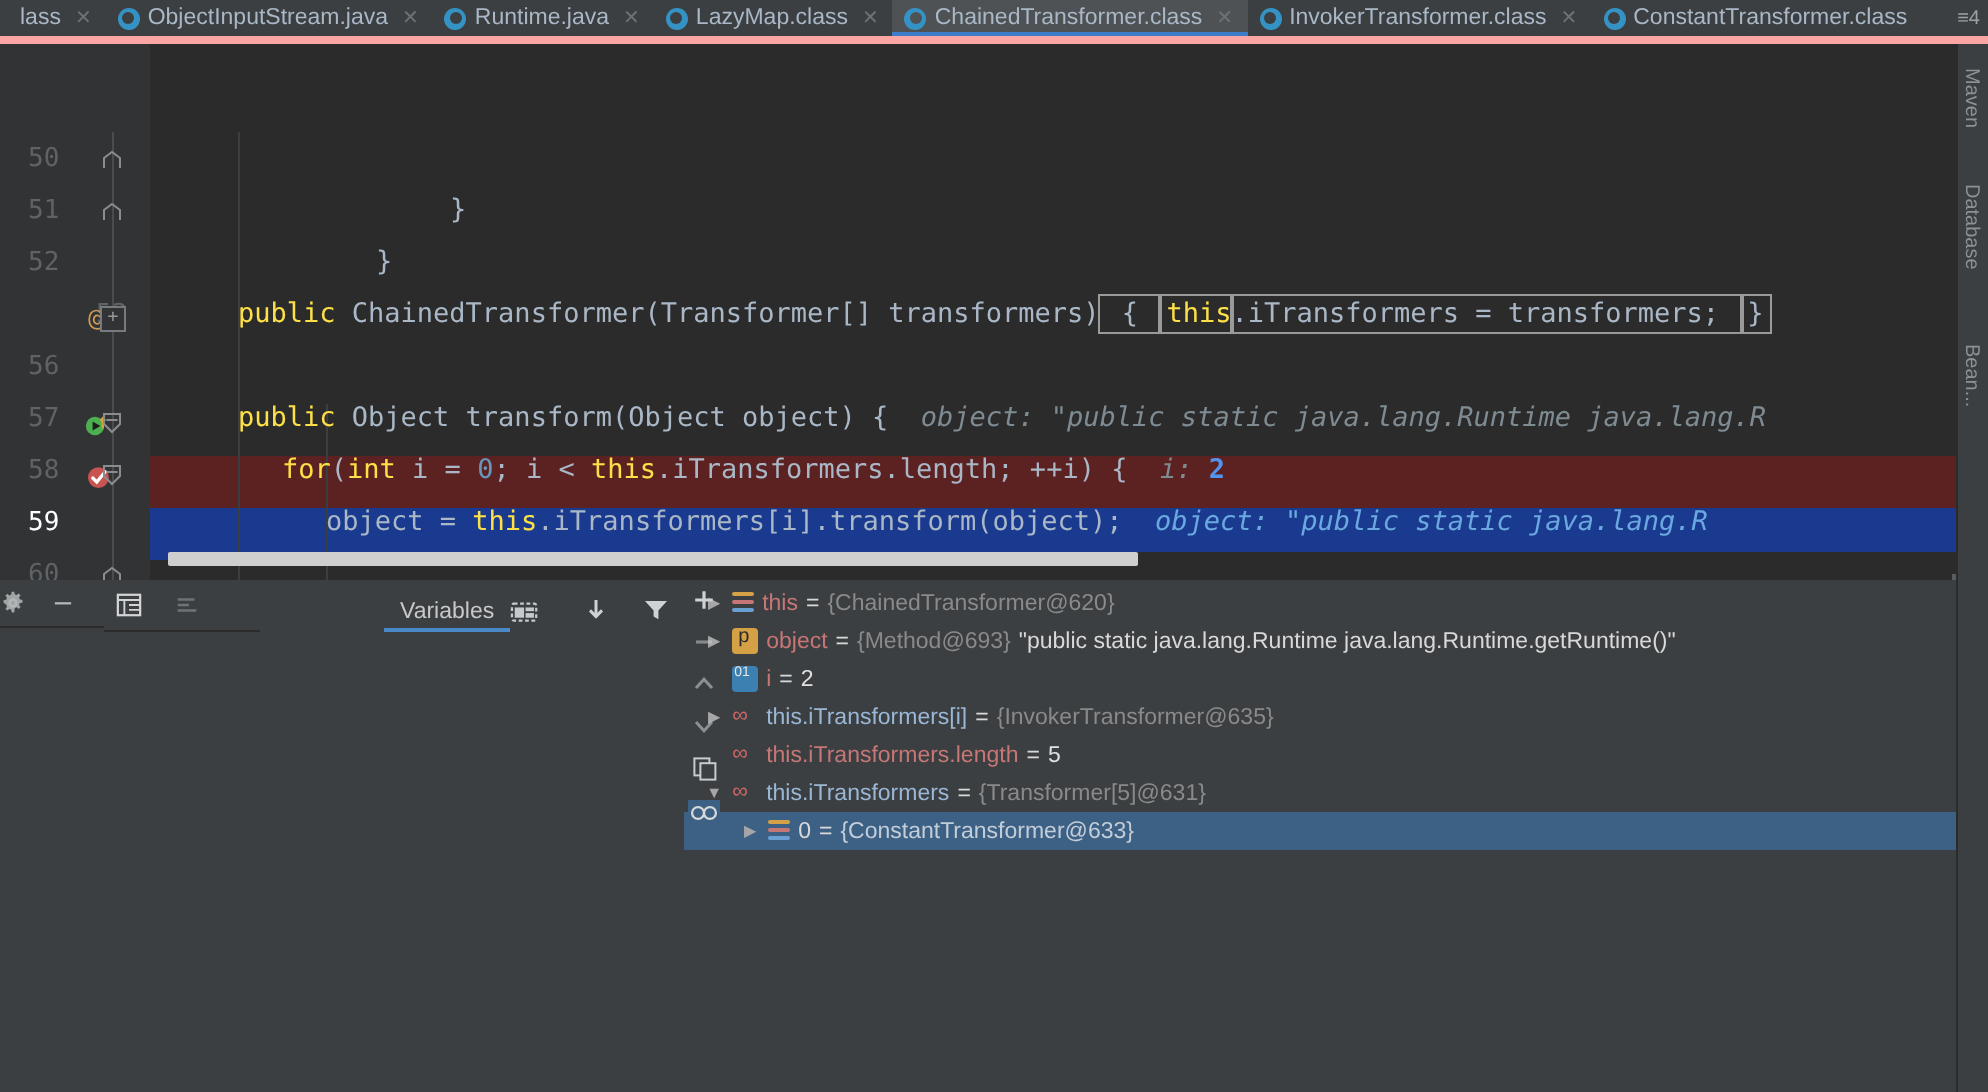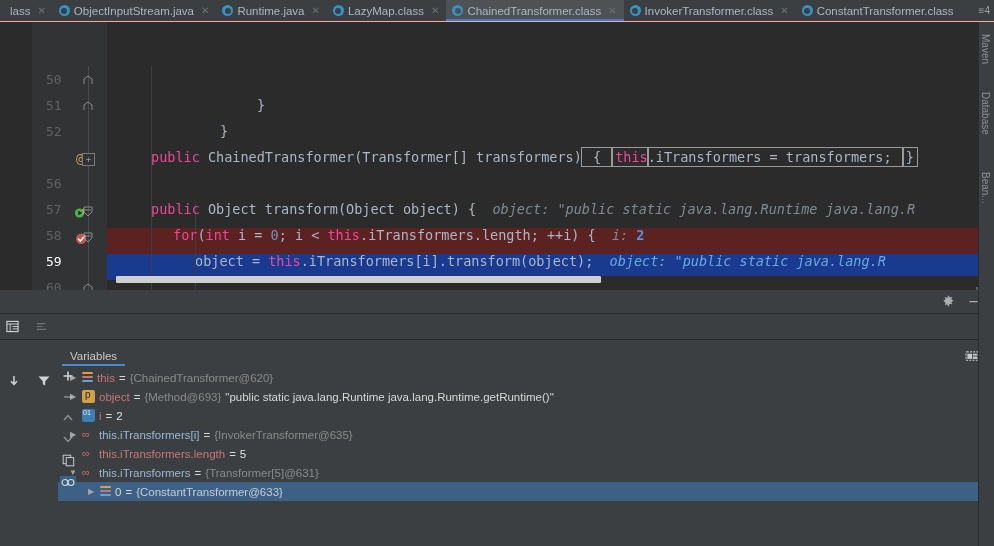--- a/index.html
+++ b/index.html
@@ -8,21 +8,21 @@
     width:994px; height:546px; overflow:hidden;
     font-family:"Liberation Sans", sans-serif;
     font-size:12px; color:#bbbbbb;
     position:relative;
   }
   .app{ position:absolute; inset:0; display:flex; flex-direction:column; background:#3c3f41; }
 
   
   .tabbar{
     height:22px; background:#3c3f41; display:flex; align-items:stretch;
-    border-bottom:1px solid #fca5a5; position:relative; z-index:5;
+    border-bottom:4px solid #fca5a5; position:relative; z-index:5;
   }
   .tab{
     display:flex; align-items:center; gap:4px; padding:0 7px 0 6px;
     color:#a9b7c6; font-size:11.5px; white-space:nowrap; position:relative;
     background:#3c3f41;
   }
   .tab.clipped{ padding-left:2px; }
   .tab.active{ background:#4e5254; }
   .tab.active:after{
     content:""; position:absolute; left:0; right:0; bottom:0; height:2px; background:#3d7cc9;
@@ -41,41 +41,41 @@
 
   
   .notify{
     height:22px; background:#1a3a8f; display:flex; align-items:center;
     color:#e8e8e8; font-size:11.5px; padding-left:18px; position:relative; z-index:4;
   }
   .notify .links{ margin-left:auto; display:flex; gap:16px; padding-right:170px; }
   .notify .links a{ color:#e2e2e2; text-decoration:none; font-size:11.5px; }
 
   
-  .editorwrap{ position:relative; flex:0 0 268px; display:flex; background:#2b2b2b; overflow:hidden;padding-left:32px; }
+  .editorwrap{ position:relative; flex:0 0 268px; display:flex; background:#2b2b2b; overflow:hidden; }
   .gutter{
     width:75px; flex:0 0 75px; background:#313335; position:relative;
     font-family:"DejaVu Sans Mono", monospace; font-size:13px; color:#606366;
   }
   .code{ flex:1; position:relative; background:#2b2b2b; overflow:hidden;
          font-family:"DejaVu Sans Mono", monospace; font-size:13.5px; }
   .ln{ position:absolute; left:14px; width:34px; text-align:left; color:#606366; font-size:13px; }
   .gico{ position:absolute; }
   .foldline{ position:absolute; left:56px; width:1px; background:#4a4d4f; }
   .foldmark{
     position:absolute; left:50px; width:13px; height:13px;
     border:1px solid #777b7e; color:#999; font-size:9px; text-align:center;
     line-height:11px; background:#313335;
   }
   .row{ position:absolute; left:0; right:0; height:26px; }
   .codetext{ position:absolute; white-space:pre; line-height:26px; }
   .vertline{ position:absolute; width:1px; background:#3b3e40; }
 
   
-  .kw{ color:#ec4899; }
+  .kw{ color:#fde047; }
   .pl{ color:#a9b7c6; }
   .num{ color:#6897bb; }
   .hint{ color:#7f8b92; font-style:italic; }
   .hintv{ color:#6aa9e0; font-style:italic; }
   .hintn{ color:#5394ec; font-style:normal; }
 
   .rowhl-red{ background:#5c2222; }
   .rowhl-blue{ background:#1a3a8f; }
   .lnhl{ color:#ffffff !important; }
 
@@ -95,21 +95,21 @@
 
   
   .breadcrumb{
     height:20px; background:#2b2b2b; display:flex; align-items:center;
     padding-left:84px; color:#b0b0b0; font-size:11.5px; gap:7px;
     border-top:1px solid #313335;
   }
   .breadcrumb .sep{ color:#6d7275; font-size:9px; }
 
   
-  .debugwrap{ flex:1; display:flex; flex-direction:column; background:#3c3f41; position:relative; }
+  .debugwrap{ flex:1; display:flex; background:#3c3f41; position:relative; }
   .debughead{
     height:24px; display:flex; align-items:center; background:#3c3f41;
     border-bottom:1px solid #2b2b2b; position:relative;
   }
   .debughead .right{ margin-left:auto; display:flex; gap:12px; padding-right:14px; align-items:center; }
   .debugtools{
     height:26px; display:flex; align-items:center; gap:16px; padding-left:6px;
     border-bottom:1px solid #2b2b2b;
   }
   .tabsrow{ height:26px; display:flex; align-items:flex-end; padding-left:62px; position:relative; }

